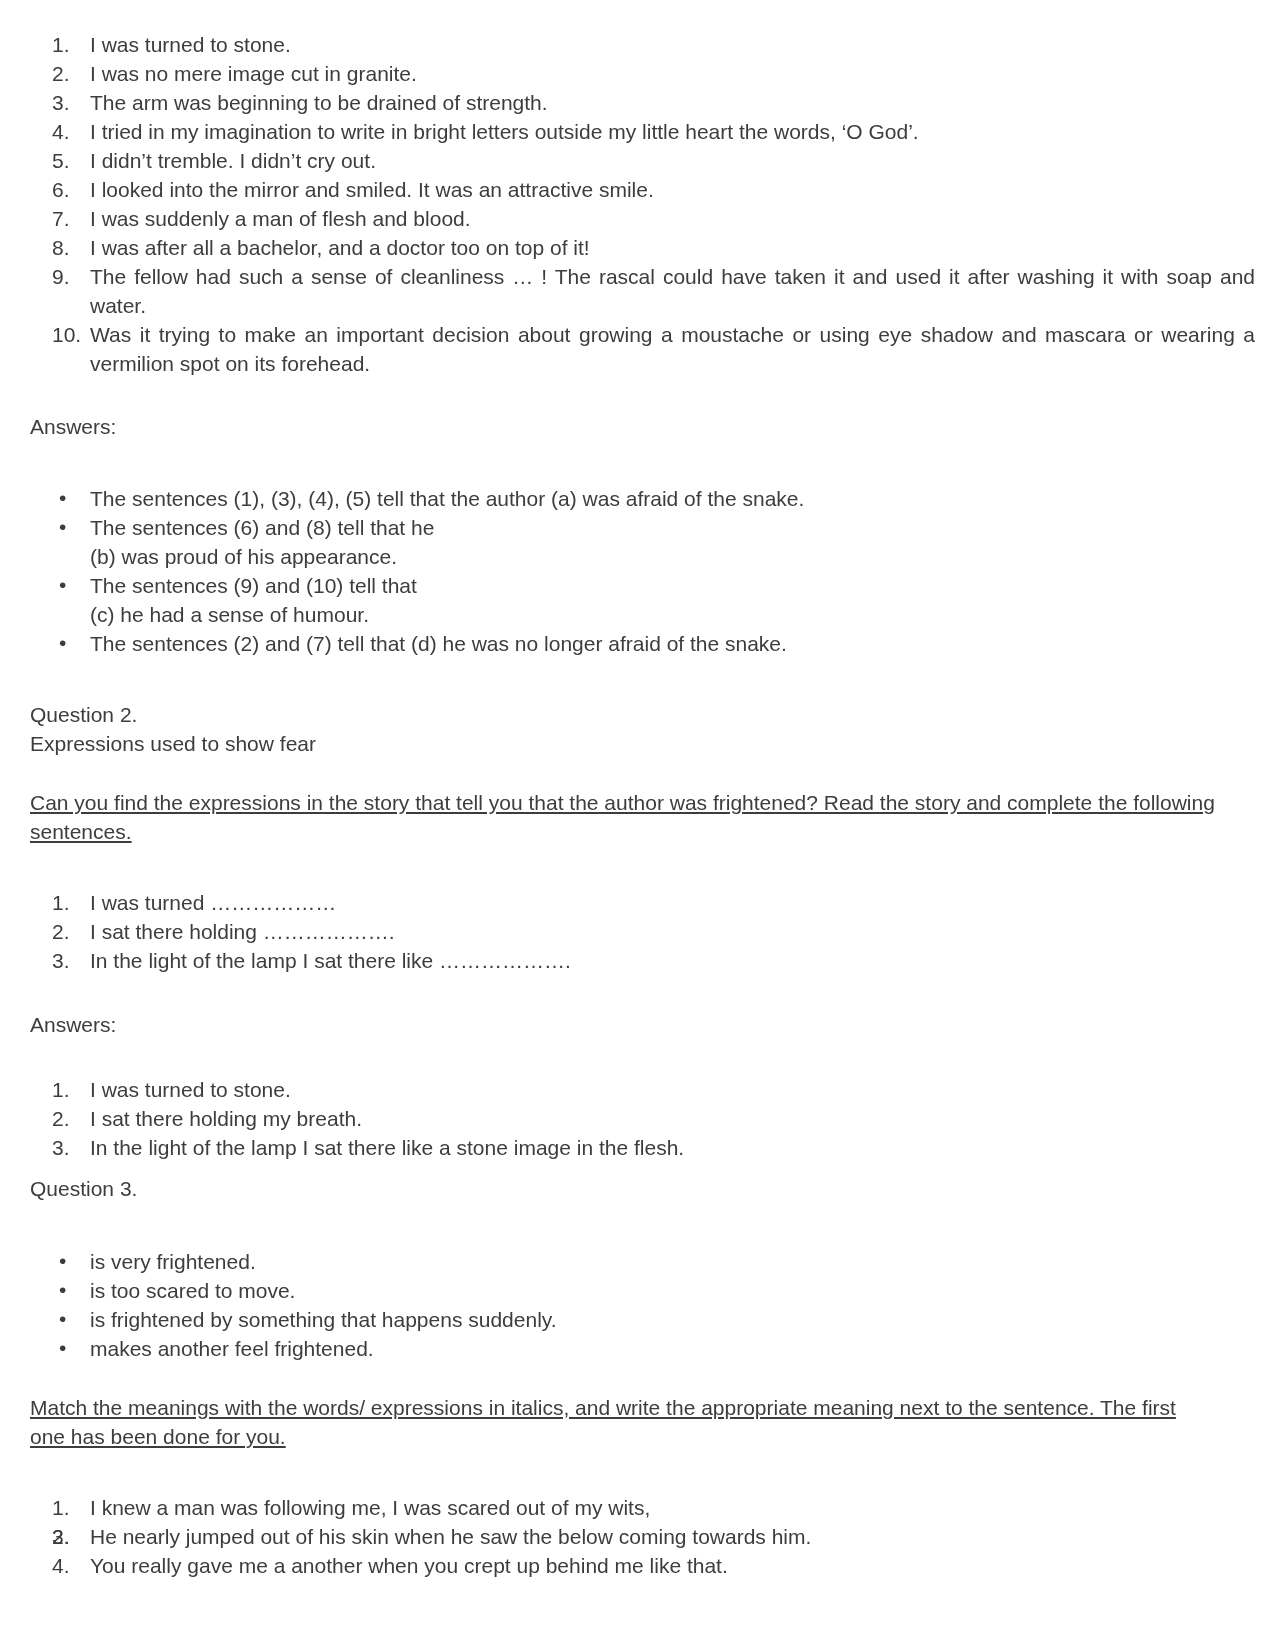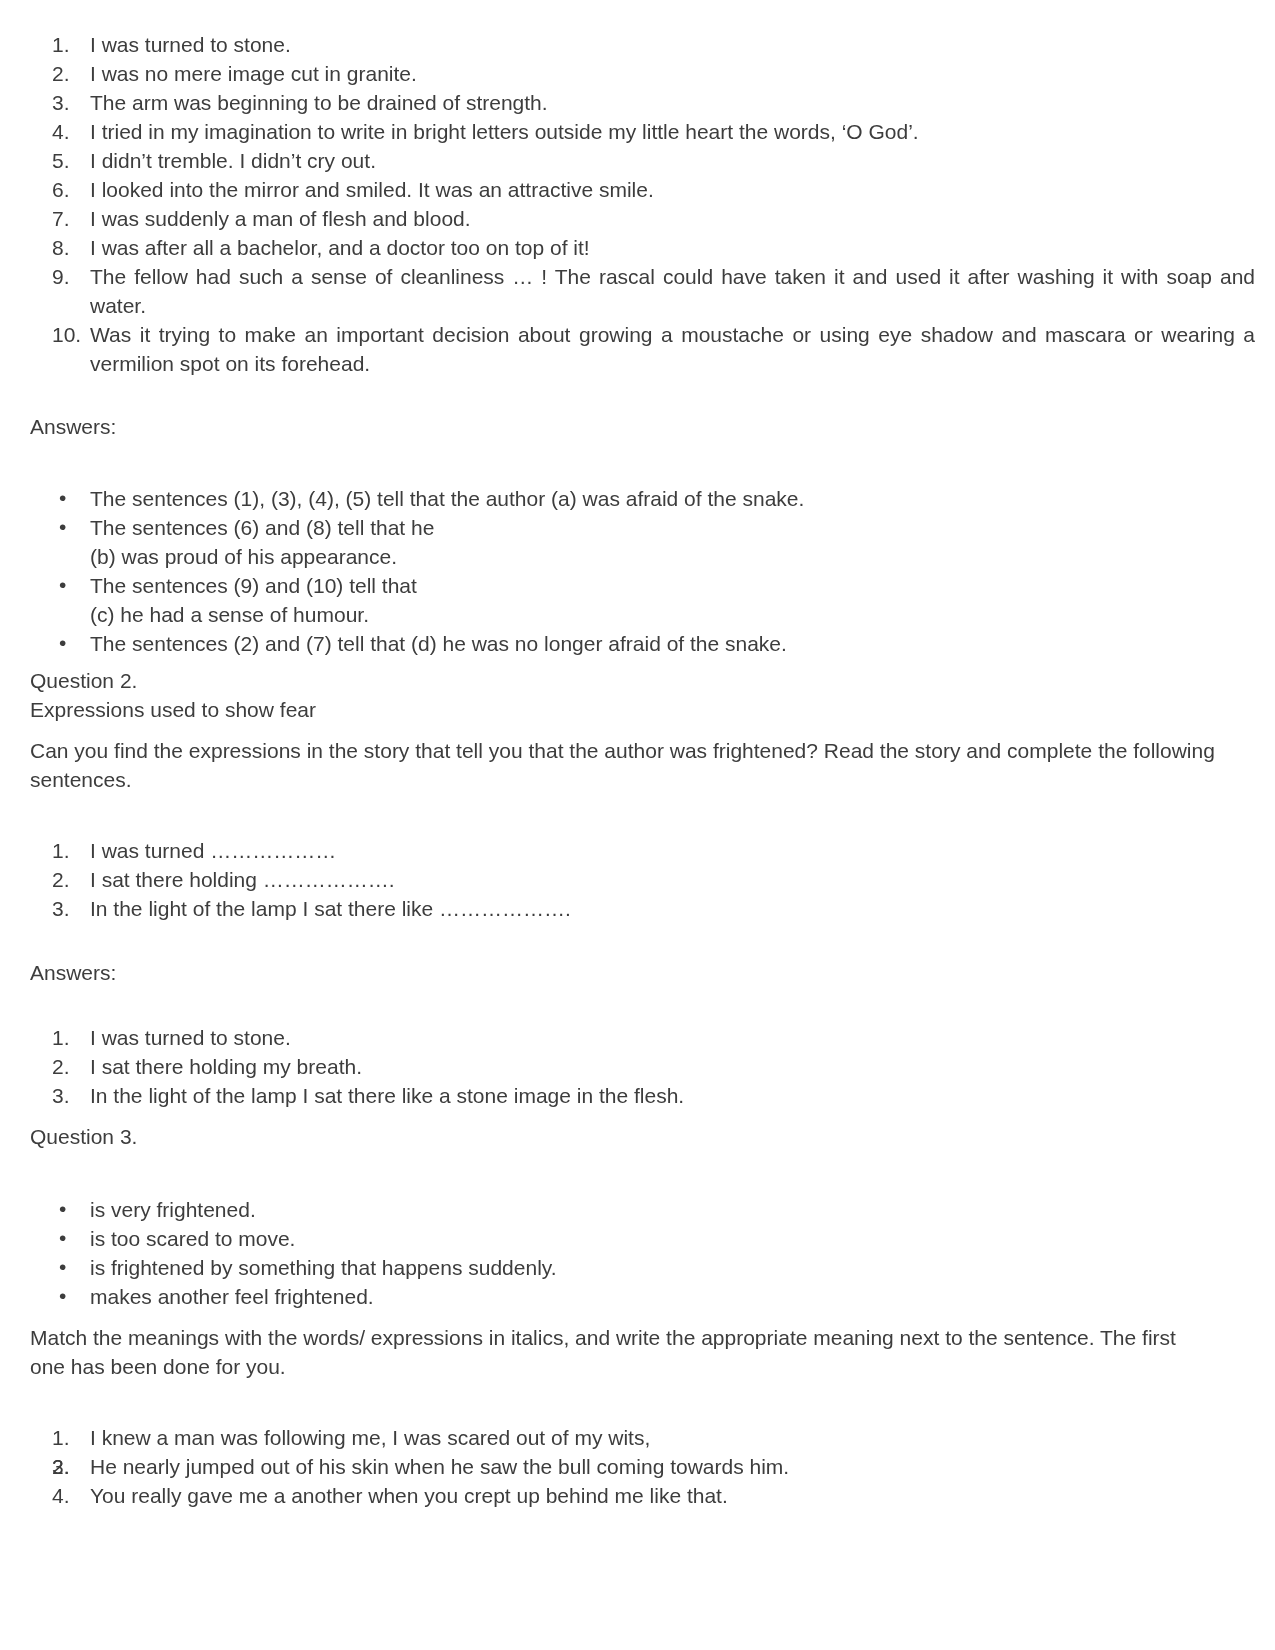--- a/index.html
+++ b/index.html
@@ -24,22 +24,22 @@
   .li.just{text-align:justify;}
   .li.just .txt{display:block;text-align:justify;}
   
   .bl{position:relative;padding-left:60px;}
   .bl .dot{position:absolute;left:29px;top:-1px;}
   .bl .txt{display:block;white-space:pre-line;}
   
   .heading{margin:0;}
   .m34{margin-top:34px;}
   .m43{margin-top:43px;}
-  .m26{margin-top:8px;}
-  .m30{margin-top:12px;}
+  .m26{margin-top:42px;}
+  .m30{margin-top:30px;text-decoration:underline;}
   .m42{margin-top:42px;}
   .m35{margin-top:35px;}
   .m36{margin-top:36px;}
   .m28{margin-top:12px;}
   .m44{margin-top:44px;}
   .para{max-width:1185px;}
 </style>
 </head>
 <body>
 
@@ -178,21 +178,21 @@
   <div class="m42">
     <div class="li">
       <span class="num">1.</span>
       <span class="txt">I knew a man was following me, I was scared out of my wits,</span>
     </div>
     <div class="li">
       <span class="num">2.</span>
     </div>
     <div class="li">
       <span class="num">3.</span>
-      <span class="txt">He nearly jumped out of his skin when he saw the bull coming towards him.</span>
+      <span class="txt">He nearly jumped out of his skin when he saw the below coming towards him.</span>
     </div>
     <div class="li">
       <span class="num">4.</span>
       <span class="txt">You really gave me a another when you crept up behind me like that.</span>
     </div>
   </div>
 
 </div>
 
 </body></html>

